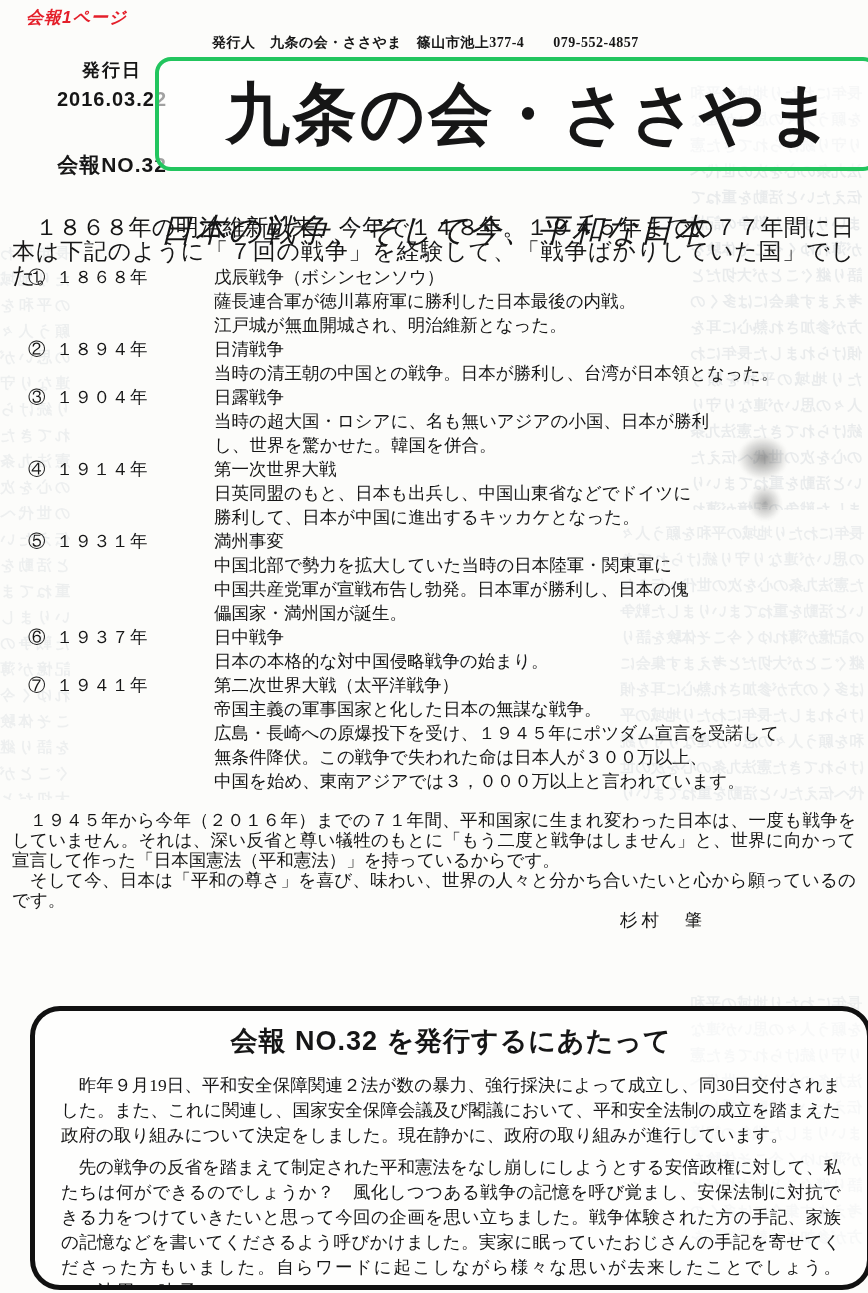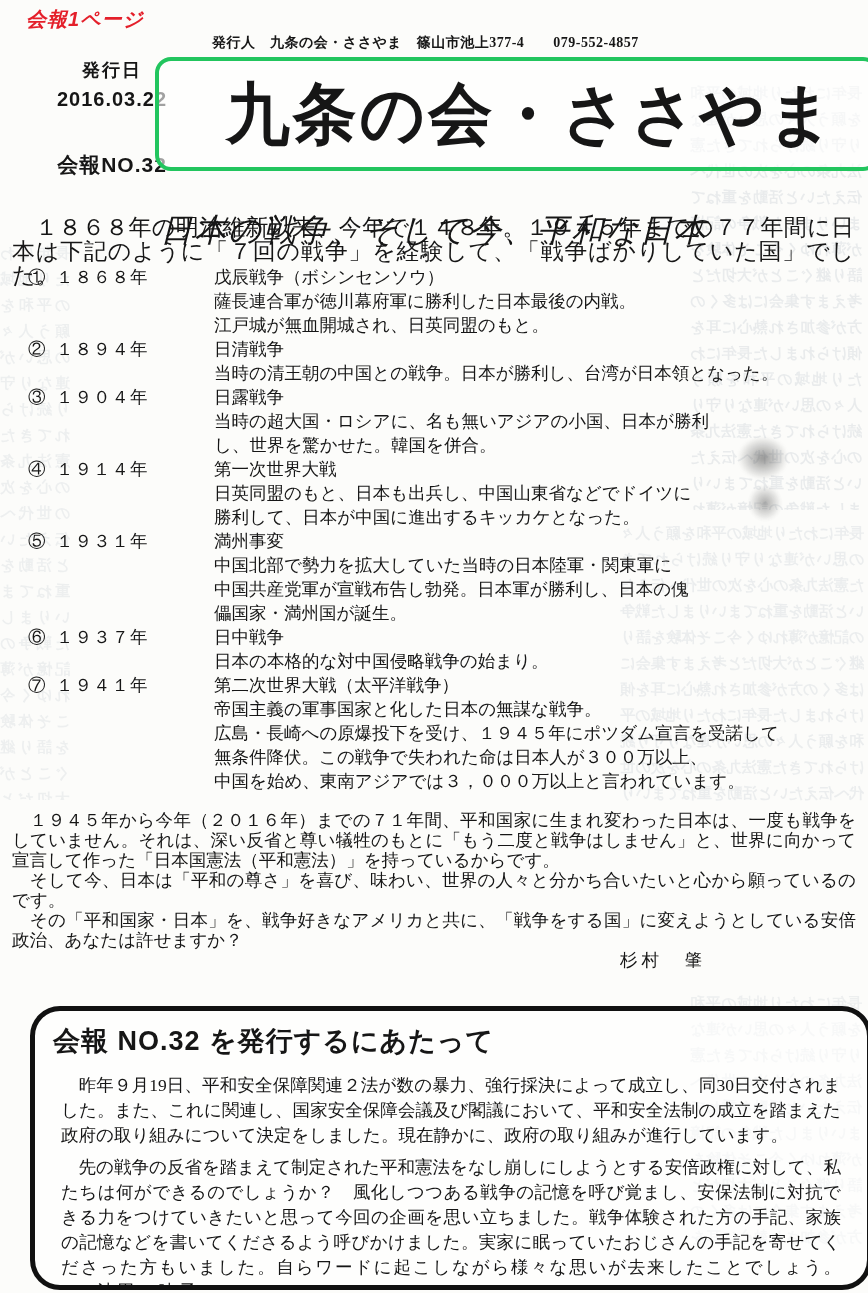--- a/index.html
+++ b/index.html
@@ -28,21 +28,21 @@
   .smudge{
     position:absolute;border-radius:50%;
     background:radial-gradient(closest-side,rgba(70,70,70,.55),rgba(70,70,70,0) 72%);
     filter:blur(1.5px);pointer-events:none;
   }
   
   .page-label{
     position:absolute;left:26px;top:6px;
     font-family:"Liberation Sans","DejaVu Sans",sans-serif;
     font-weight:bold;font-style:italic;
-    font-size:20px;letter-spacing:1px;
+    font-size:17px;letter-spacing:1px;
   }
   .publisher-line{
     position:absolute;left:212px;top:34px;
     font-size:14px;letter-spacing:.5px;white-space:nowrap;
     font-weight:bold;
   }
   .issue-info{
     position:absolute;left:14px;top:58px;width:196px;
     font-family:"Liberation Sans","DejaVu Sans",sans-serif;
     font-weight:bold;text-align:center;
@@ -92,21 +92,21 @@
   }
   
   .notice-box{
     position:absolute;left:30px;top:1006px;width:796px;height:266px;
     border:5px solid #111;border-radius:30px;
     padding:8px 18px 0 18px;
     background:rgba(255,255,255,.55);
     overflow:hidden;
   }
   .box-title{
-    text-align:left;
+    text-align:center;
     font-family:"Liberation Sans","DejaVu Sans",sans-serif;
     font-weight:900;font-size:27px;letter-spacing:1px;
     margin:4px 0 14px 0;
   }
   .box-body{font-size:17.5px;line-height:24.8px;text-align:justify;}
   .box-body p{margin:8px;}
   .box-signature{display:inline-block;margin-left:36px;letter-spacing:3px;}
 </style>
 </head>
 <body>
@@ -139,21 +139,21 @@
   <div class="intro">　１８６８年の明治維新以来、今年で１４８年。１９４５年までの７７年間に日本は下記のように「７回の戦争」を経験して、「戦争ばかりしていた国」でした。</div>
 
   <div class="war-list" id="war-list">
       <div class="war-item">
         <div class="war-head">
           <span class="w-num">①</span>
           <span class="w-year">１８６８年</span>
           <span class="w-name">戊辰戦争（ボシンセンソウ）</span>
         </div>
         <div class="w-desc">薩長連合軍が徳川幕府軍に勝利した日本最後の内戦。</div>
-        <div class="w-desc">江戸城が無血開城され、日英同盟のもと。</div>
+        <div class="w-desc">江戸城が無血開城され、明治維新となった。</div>
       </div>
       <div class="war-item">
         <div class="war-head">
           <span class="w-num">②</span>
           <span class="w-year">１８９４年</span>
           <span class="w-name">日清戦争</span>
         </div>
         <div class="w-desc">当時の清王朝の中国との戦争。日本が勝利し、台湾が日本領となった。</div>
       </div>
       <div class="war-item">
@@ -201,21 +201,20 @@
         <div class="w-desc">帝国主義の軍事国家と化した日本の無謀な戦争。</div>
         <div class="w-desc">広島・長崎への原爆投下を受け、１９４５年にポツダム宣言を受諾して</div>
         <div class="w-desc">無条件降伏。この戦争で失われた命は日本人が３００万以上、</div>
         <div class="w-desc">中国を始め、東南アジアでは３，０００万以上と言われています。</div>
       </div>
     </div>
 
   <div class="post-block" id="post-block">
       <p>　１９４５年から今年（２０１６年）までの７１年間、平和国家に生まれ変わった日本は、一度も戦争をしていません。それは、深い反省と尊い犠牲のもとに「もう二度と戦争はしません」と、世界に向かって宣言して作った「日本国憲法（平和憲法）」を持っているからです。</p>
       <p>　そして今、日本は「平和の尊さ」を喜び、味わい、世界の人々と分かち合いたいと心から願っているのです。</p>
-      <p>　その「平和国家・日本」を、戦争好きなアメリカと共に、「戦争をする国」に変えようとしている安倍政治、あなたは許せますか？</p>
       <p class="article-signature">杉村　肇</p>
     </div>
 
   <div class="notice-box">
     <div class="box-title">会報 NO.32 を発行するにあたって</div>
     <div class="box-body" id="box-body">
         <p>　昨年９月19日、平和安全保障関連２法が数の暴力、強行採決によって成立し、同30日交付されました。また、これに関連し、国家安全保障会議及び閣議において、平和安全法制の成立を踏まえた政府の取り組みについて決定をしました。現在静かに、政府の取り組みが進行しています。</p>
         <p>　先の戦争の反省を踏まえて制定された平和憲法をなし崩しにしようとする安倍政権に対して、私たちは何ができるのでしょうか？　風化しつつある戦争の記憶を呼び覚まし、安保法制に対抗できる力をつけていきたいと思って今回の企画を思い立ちました。戦争体験された方の手記、家族の記憶などを書いてくださるよう呼びかけました。実家に眠っていたおじさんの手記を寄せてくださった方もいました。自らワードに起こしながら様々な思いが去来したことでしょう。<span class="box-signature">池田　映子</span></p>
       </div>
   </div>

